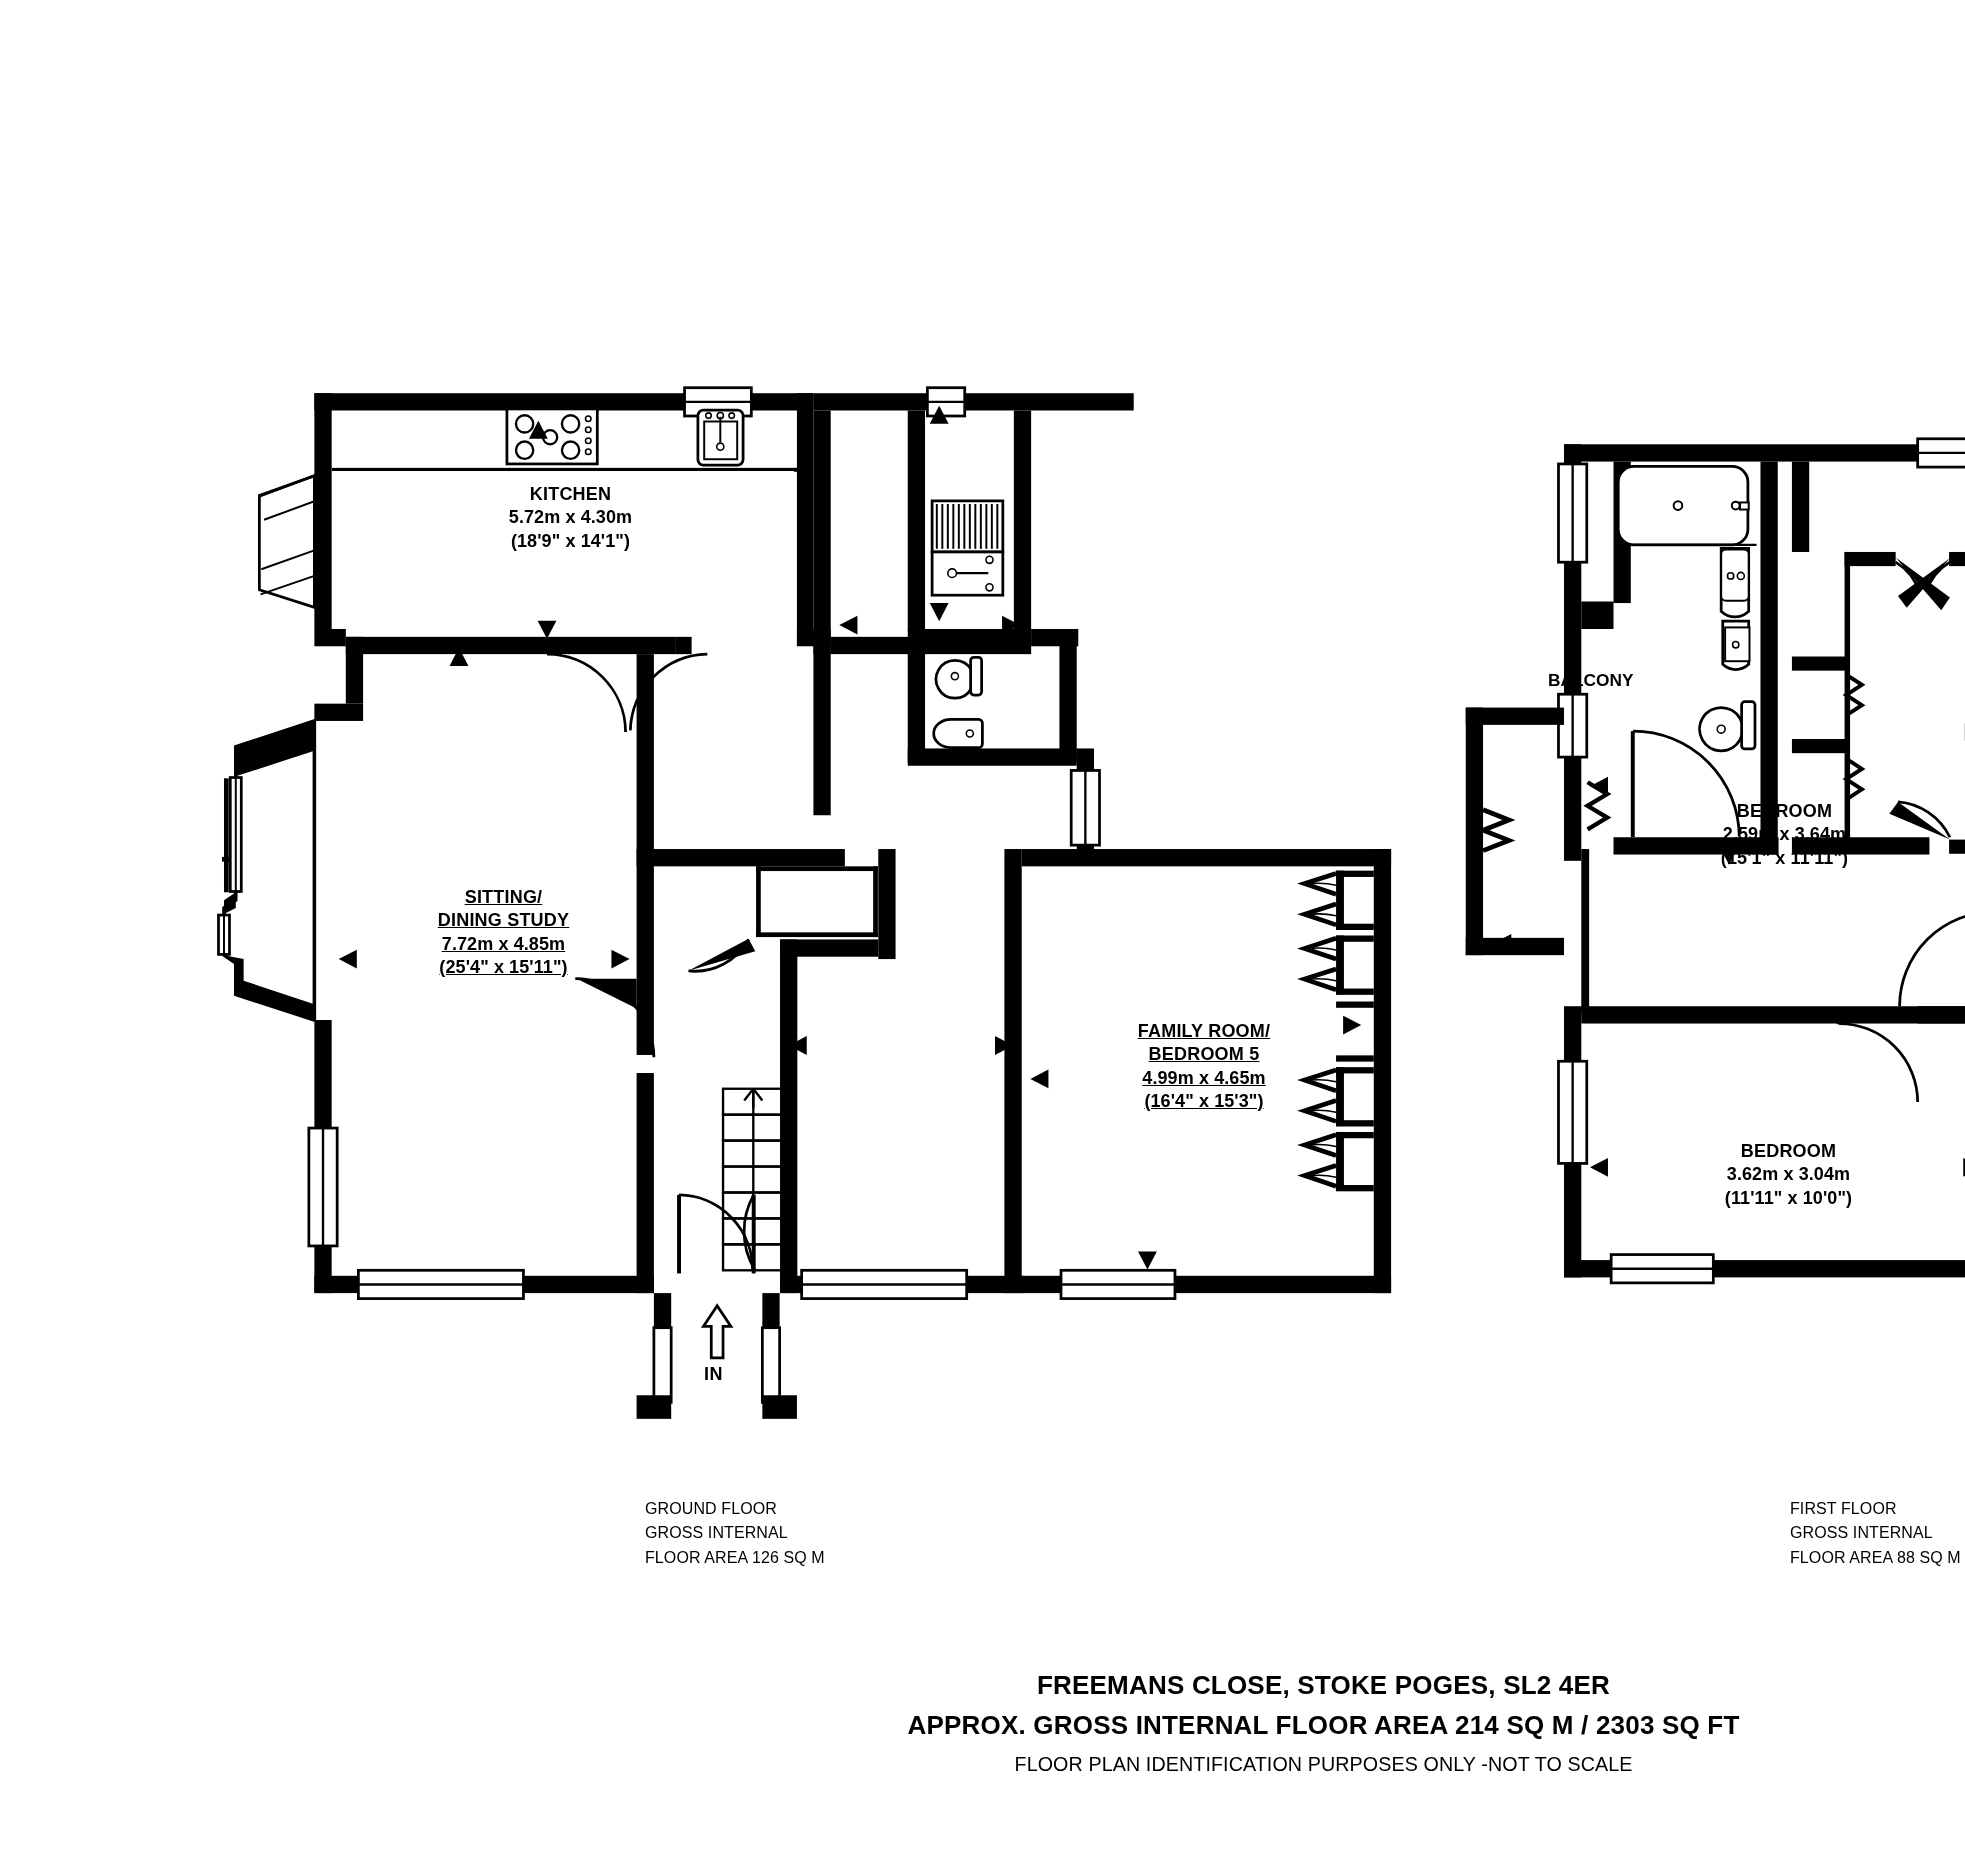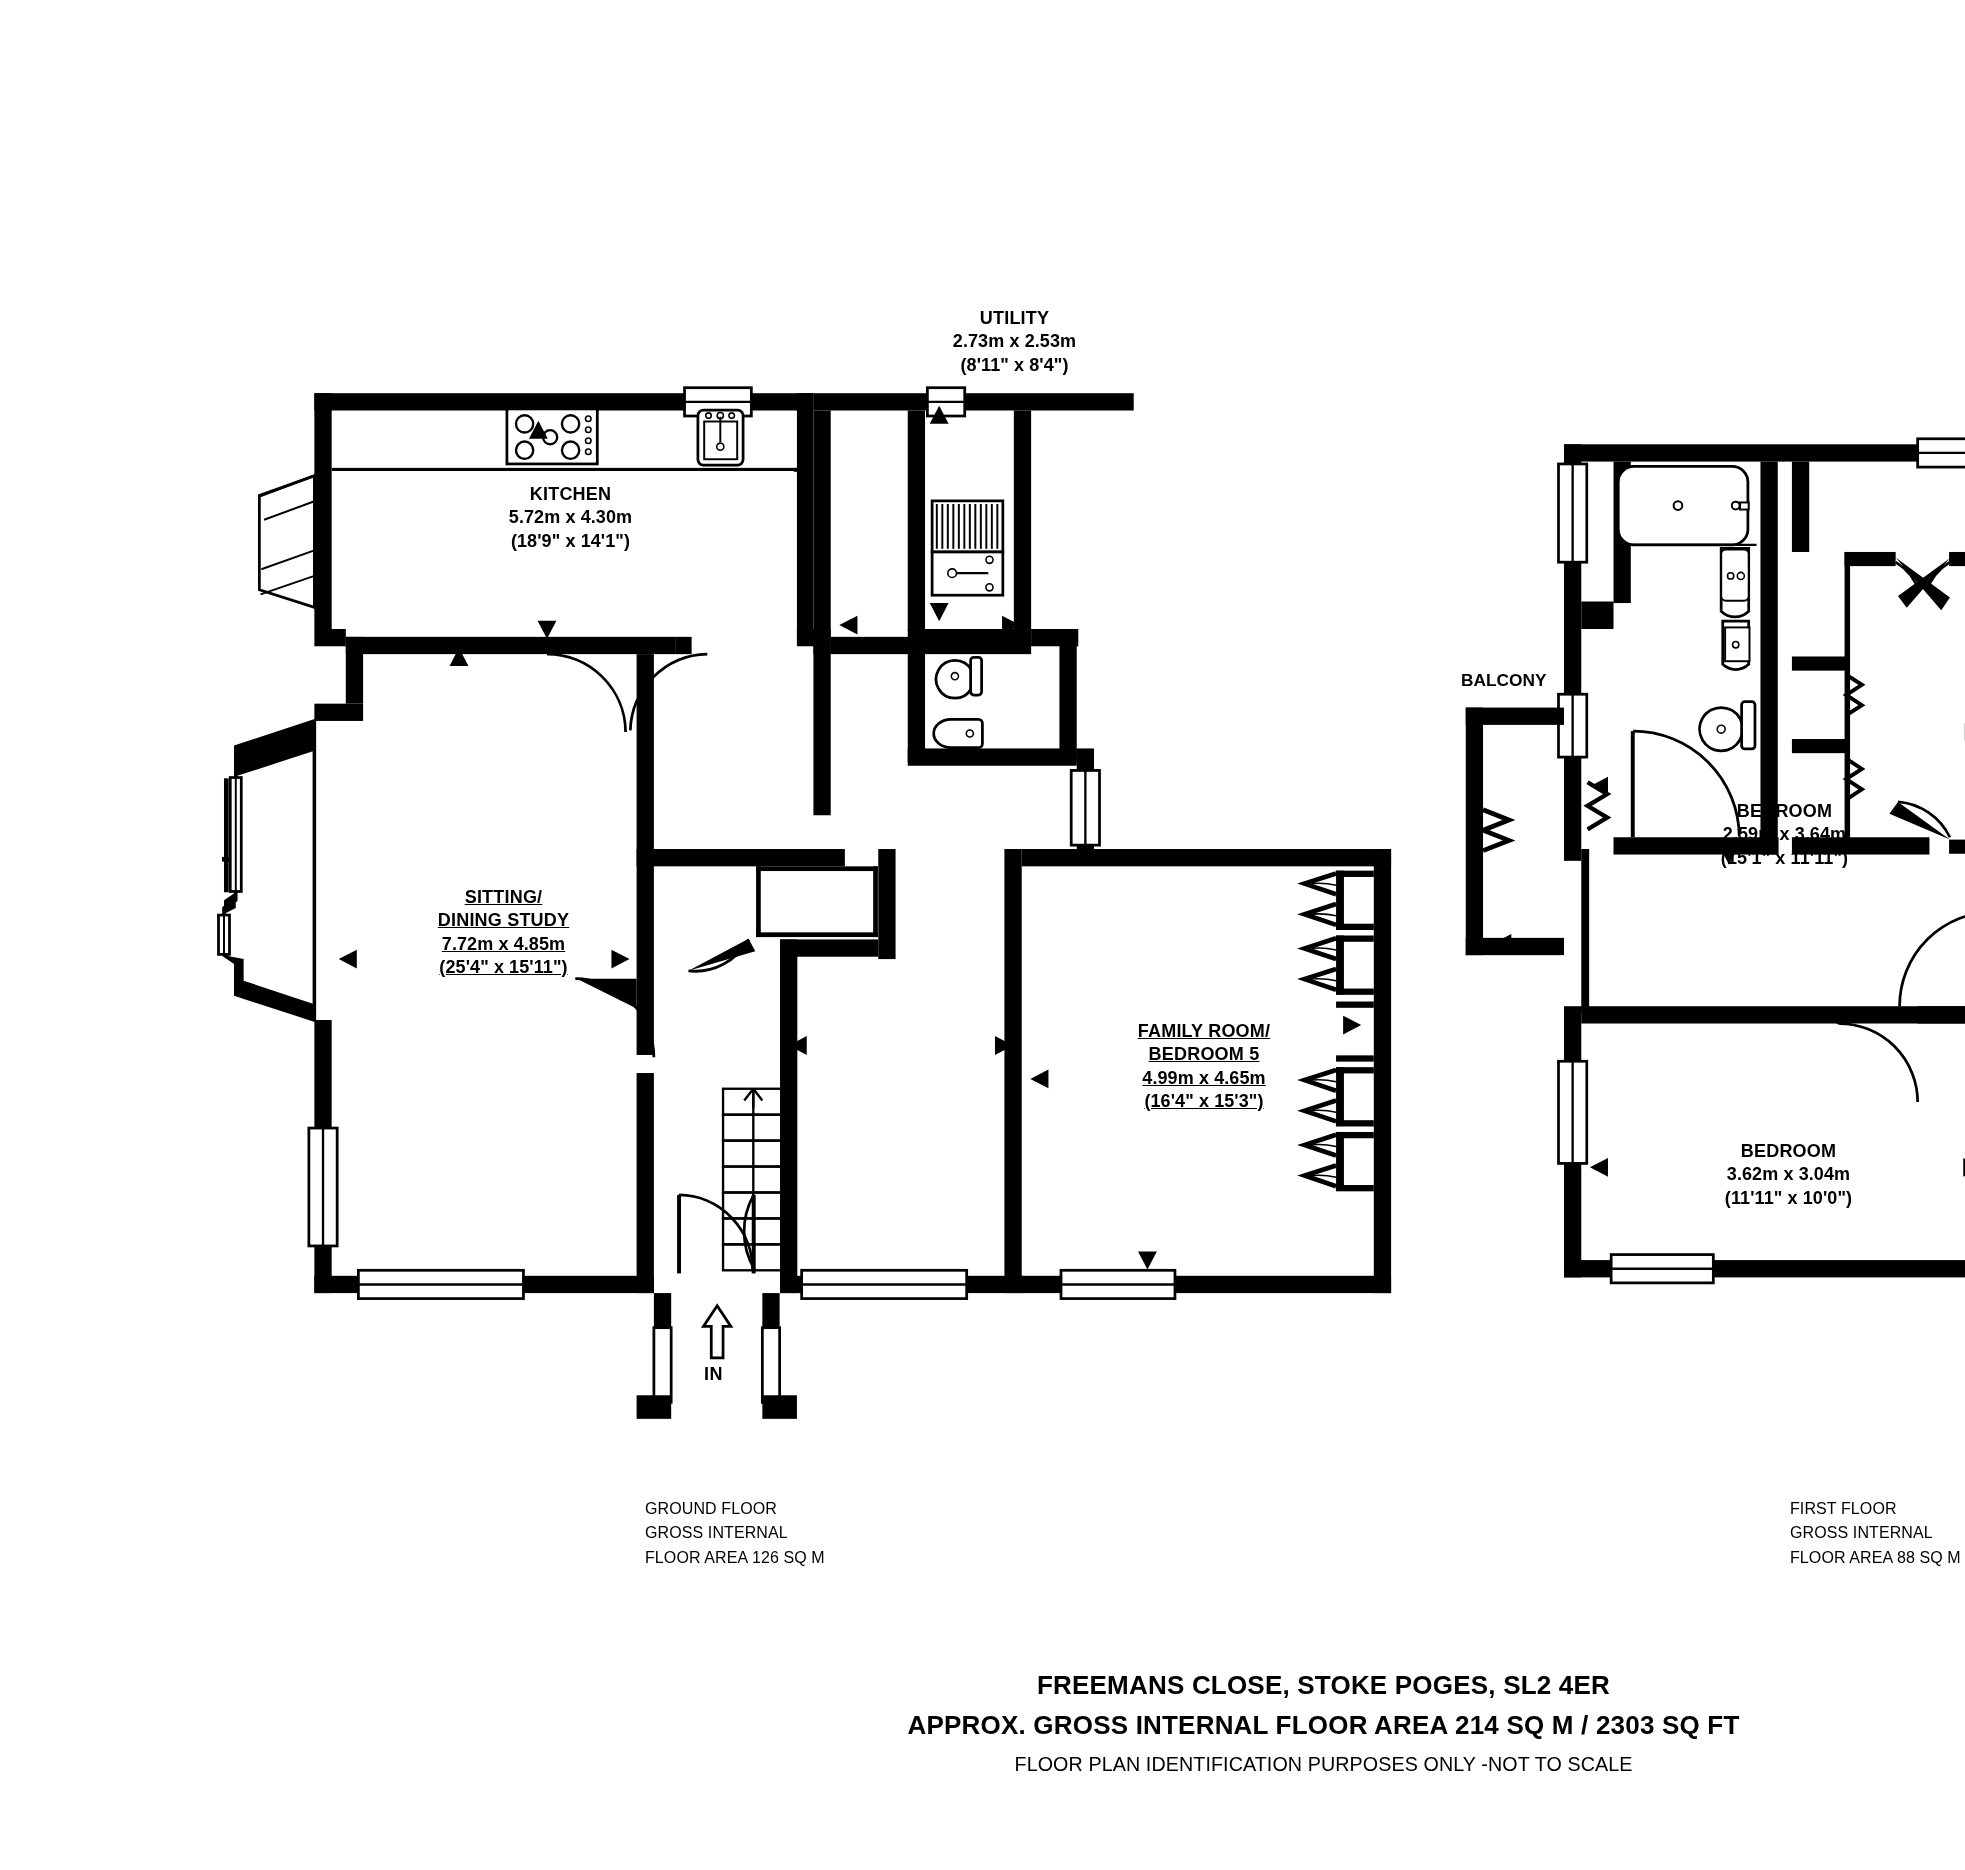--- a/index.html
+++ b/index.html
@@ -496,44 +496,39 @@
 
     </g>
   </svg>
 
   <div class="room-label" style="left:421px; top:483px; width:299px;">
     <div class="l1">KITCHEN</div>
     <div class="l2">5.72m x 4.30m</div>
     <div class="l3">(18'9" x 14'1")</div>
   </div>
 
-  <div class="room-label" style="left:865px; top:307px; width:299px;">
-    <div class="l1">UTILITY</div>
-    <div class="l2">2.73m x 2.53m</div>
-    <div class="l3">(8'11" x 8'4")</div>
-  </div>
 
   <div class="room-label" style="left:354px; top:886px; width:299px;text-decoration:underline;">
     <div class="l1">SITTING/</div>
     <div class="l1">DINING STUDY</div>
     <div class="l2">7.72m x 4.85m</div>
     <div class="l3">(25'4" x 15'11")</div>
   </div>
 
 
   <div class="room-label" style="left:1047px; top:1020px; width:314px;text-decoration:underline;">
     <div class="l1">FAMILY ROOM/</div>
     <div class="l1">BEDROOM 5</div>
     <div class="l2">4.99m x 4.65m</div>
     <div class="l3">(16'4" x 15'3")</div>
   </div>
 
   <div class="in-label" style="left:704px; top:1364px;">IN</div>
 
-  <div class="plain-label" style="left:1461px; top:670px;">BALCONY</div>
+  <div class="plain-label" style="left:1548px; top:670px;">BALCONY</div>
 
   <div class="room-label" style="left:1635px; top:800px; width:299px;">
     <div class="l1">BEDROOM</div>
     <div class="l2">2.59m x 3.64m</div>
     <div class="l3">(15'1" x 11'11")</div>
   </div>
 
   <div class="room-label" style="left:1639px; top:1140px; width:299px;">
     <div class="l1">BEDROOM</div>
     <div class="l2">3.62m x 3.04m</div>

